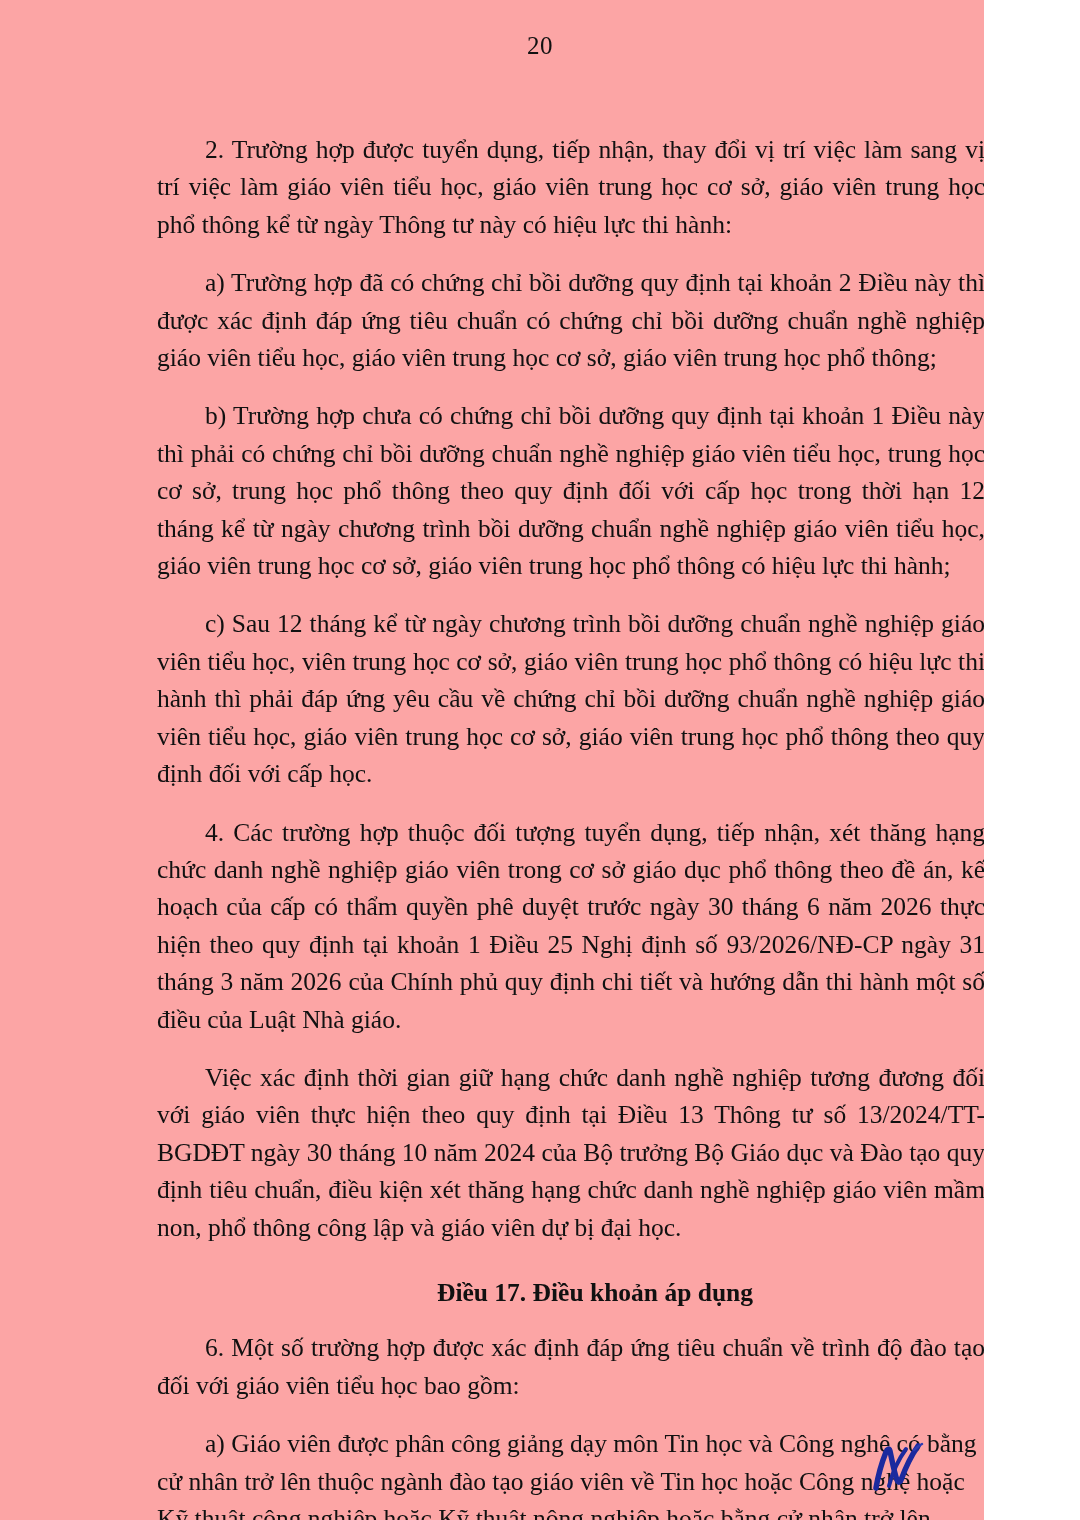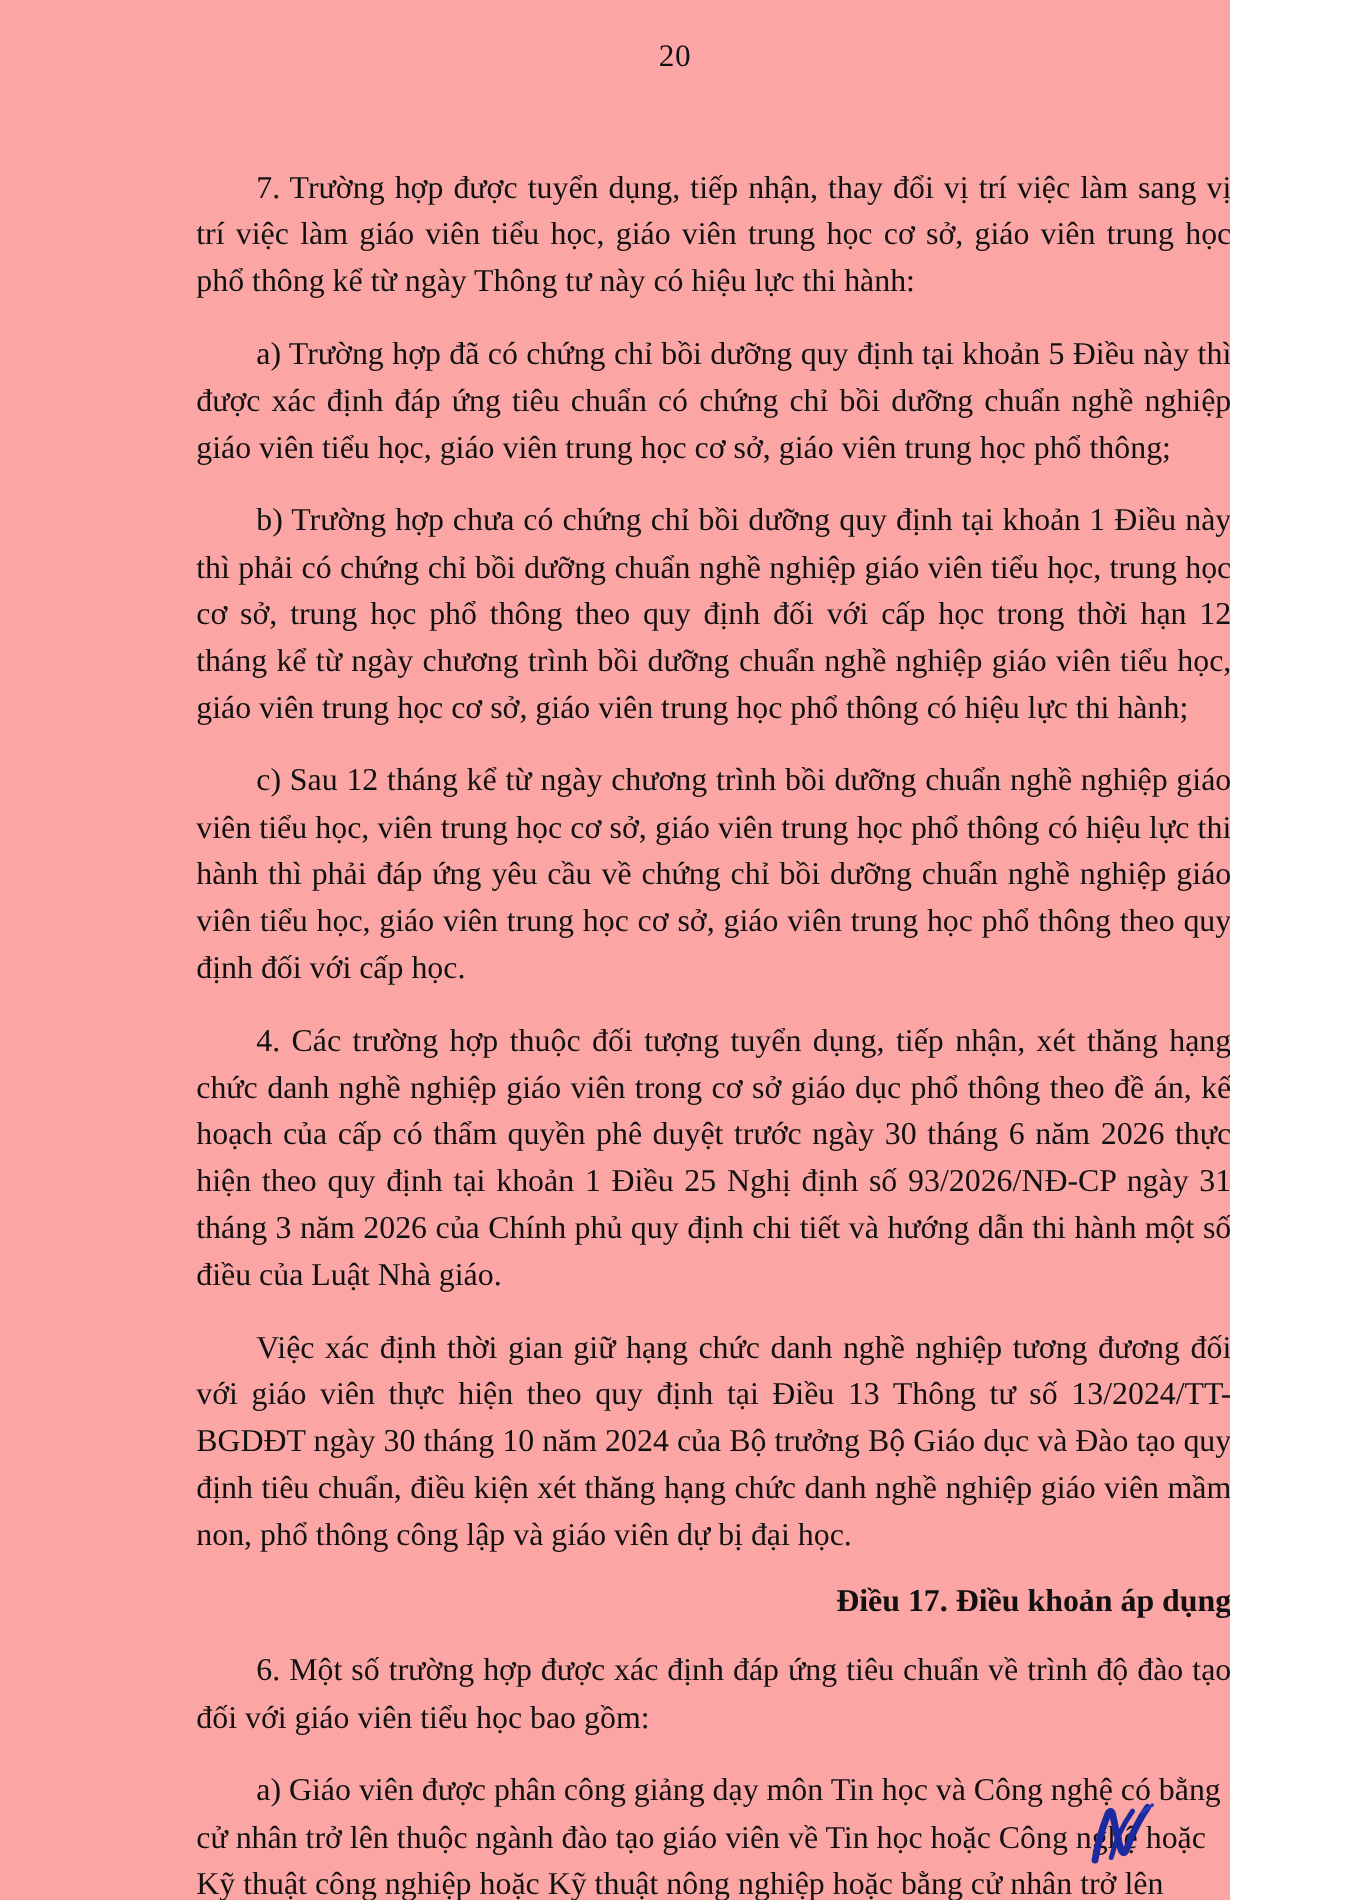--- a/index.html
+++ b/index.html
@@ -50,26 +50,26 @@
     text-indent: 0;
   }
   p.para.last-left {
     text-align: left;
   }
   
   p.gap-sm { margin-top: 18px; }
   p.gap-md { margin-top: 21px; }
 
   h2.heading {
-    margin: 16px 0 0 0;
+    margin: 28px 0 0 0;
     font-size: 25.5px;
     line-height: 37.4px;
     font-weight: bold;
     text-indent: 48px;
-    text-align: right;
+    text-align: center;
   }
 
   .signature {
     position: absolute;
     left: 862px;
     top: 1436px;
     width: 70px;
     height: 64px;
   }
   .signature svg { display: block; }
@@ -77,23 +77,23 @@
 </head>
 <body>
 
 <div class="page">
 
   <div class="page-number">20</div>
 
   <div class="content">
 
 
-    <p class="para gap-md">7. Trường hợp được tuyển dụng, tiếp nhận, thay đổi vị trí việc làm sang vị trí việc làm giáo viên tiểu học, giáo viên trung học cơ sở, giáo viên trung học phổ thông kể từ ngày Thông tư này có hiệu lực thi hành:</p>
+    <p class="para gap-md">2. Trường hợp được tuyển dụng, tiếp nhận, thay đổi vị trí việc làm sang vị trí việc làm giáo viên tiểu học, giáo viên trung học cơ sở, giáo viên trung học phổ thông kể từ ngày Thông tư này có hiệu lực thi hành:</p>
 
-    <p class="para gap-md">a) Trường hợp đã có chứng chỉ bồi dưỡng quy định tại khoản 5 Điều này thì được xác định đáp ứng tiêu chuẩn có chứng chỉ bồi dưỡng chuẩn nghề nghiệp giáo viên tiểu học, giáo viên trung học cơ sở, giáo viên trung học phổ thông;</p>
+    <p class="para gap-md">a) Trường hợp đã có chứng chỉ bồi dưỡng quy định tại khoản 2 Điều này thì được xác định đáp ứng tiêu chuẩn có chứng chỉ bồi dưỡng chuẩn nghề nghiệp giáo viên tiểu học, giáo viên trung học cơ sở, giáo viên trung học phổ thông;</p>
 
     <p class="para gap-md">b) Trường hợp chưa có chứng chỉ bồi dưỡng quy định tại khoản 1 Điều này thì phải có chứng chỉ bồi dưỡng chuẩn nghề nghiệp giáo viên tiểu học, trung học cơ sở, trung học phổ thông theo quy định đối với cấp học trong thời hạn 12 tháng kể từ ngày chương trình bồi dưỡng chuẩn nghề nghiệp giáo viên tiểu học, giáo viên trung học cơ sở, giáo viên trung học phổ thông có hiệu lực thi hành;</p>
 
     <p class="para gap-md">c) Sau 12 tháng kể từ ngày chương trình bồi dưỡng chuẩn nghề nghiệp giáo viên tiểu học, viên trung học cơ sở, giáo viên trung học phổ thông có hiệu lực thi hành thì phải đáp ứng yêu cầu về chứng chỉ bồi dưỡng chuẩn nghề nghiệp giáo viên tiểu học, giáo viên trung học cơ sở, giáo viên trung học phổ thông theo quy định đối với cấp học.</p>
 
     <p class="para gap-md">4. Các trường hợp thuộc đối tượng tuyển dụng, tiếp nhận, xét thăng hạng chức danh nghề nghiệp giáo viên trong cơ sở giáo dục phổ thông theo đề án, kế hoạch của cấp có thẩm quyền phê duyệt trước ngày 30 tháng 6 năm 2026 thực hiện theo quy định tại khoản 1 Điều 25 Nghị định số 93/2026/NĐ-CP ngày 31 tháng 3 năm 2026 của Chính phủ quy định chi tiết và hướng dẫn thi hành một số điều của Luật Nhà giáo.</p>
 
     <p class="para gap-md">Việc xác định thời gian giữ hạng chức danh nghề nghiệp tương đương đối với giáo viên thực hiện theo quy định tại Điều 13 Thông tư số 13/2024/TT-BGDĐT ngày 30 tháng 10 năm 2024 của Bộ trưởng Bộ Giáo dục và Đào tạo quy định tiêu chuẩn, điều kiện xét thăng hạng chức danh nghề nghiệp giáo viên mầm non, phổ thông công lập và giáo viên dự bị đại học.</p>
 
     <h2 class="heading">Điều 17. Điều khoản áp dụng</h2>

